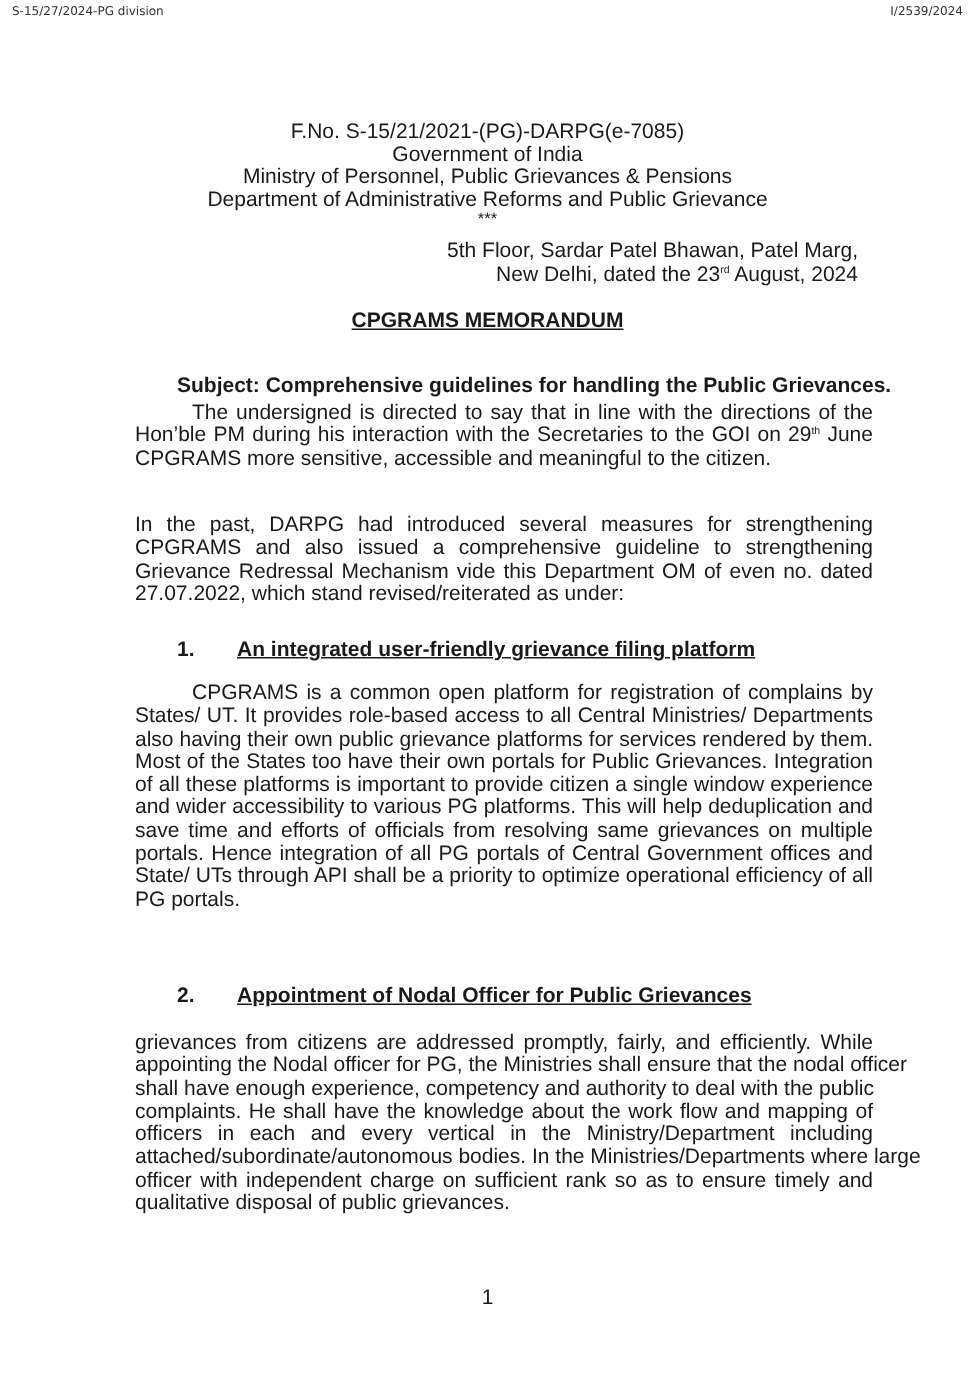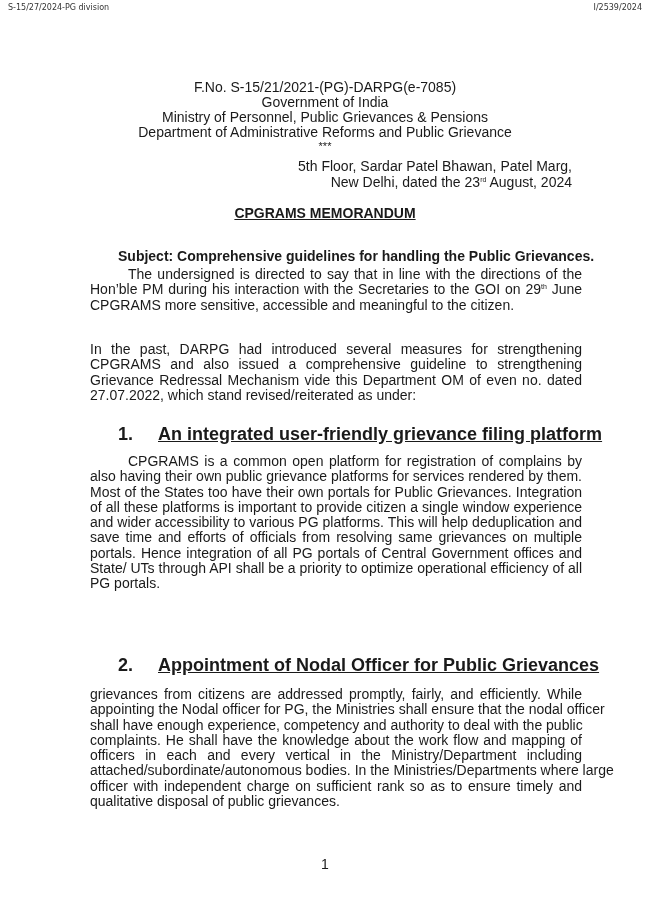--- a/index.html
+++ b/index.html
@@ -15,21 +15,21 @@
   .addr { position: absolute; right: 78px; top: 159px; text-align: right; line-height: 15.5px; font-size: 14px; }
   .addr .line { display: block; }
   sup { font-size: 7px; line-height: 0; vertical-align: 5px; }
   .om-title { position: absolute; left: 79px; width: 492px; top: 205px; text-align: center; font-weight: bold; text-decoration: underline; font-size: 14px; }
   .subject { position: absolute; left: 118px; top: 235px; font-weight: bold; font-size: 14px; margin-top: 13px; }
   .para { position: absolute; left: 90px; width: 492px; text-align: justify; font-size: 14px; line-height: 15.3px; }
   .para .l { display: block; text-align: justify; text-align-last: justify; white-space: nowrap; }
   .para .l.last { text-align-last: left; }
   .para .l.ind { padding-left: 38px; }
   .para .l.ind2 { padding-left: 44px; }
-  .sec-head { position: absolute; left: 118px; font-weight: bold; font-size: 18px; }
+  .sec-head { position: absolute; left: 118px; font-weight: bold; font-size: 14px; }
   .sec-head .num { display: inline-block; width: 40px; }
   .sec-head .title { text-decoration: underline; }
   .pgnum { position: absolute; left: 0; width: 650px; top: 856px; text-align: center; font-size: 14px; }
 </style>
 </head>
 <body>
 
 <div class="stamp left">S-15/27/2024-PG division</div>
 <div class="stamp right">I/2539/2024</div>
 
@@ -61,20 +61,21 @@
   <span class="l">Grievance Redressal Mechanism vide this Department OM of even no. dated</span>
   <span class="l last">27.07.2022, which stand revised/reiterated as under:</span>
 </div>
 
 <div class="sec-head" style="top:424px;">
   <span class="num">1.</span><span class="title">An integrated user-friendly grievance filing platform</span>
 </div>
 
 <div class="para" style="top:454px;">
   <span class="l ind">CPGRAMS is a common open platform for registration of complains by</span>
+  <span class="l">States/ UT. It provides role-based access to all Central Ministries/ Departments</span>
   <span class="l">also having their own public grievance platforms for services rendered by them.</span>
   <span class="l">Most of the States too have their own portals for Public Grievances. Integration</span>
   <span class="l">of all these platforms is important to provide citizen a single window experience</span>
   <span class="l">and wider accessibility to various PG platforms. This will help deduplication and</span>
   <span class="l">save time and efforts of officials from resolving same grievances on multiple</span>
   <span class="l">portals. Hence integration of all PG portals of Central Government offices and</span>
   <span class="l">State/ UTs through API shall be a priority to optimize operational efficiency of all</span>
   <span class="l last">PG portals.</span>
 </div>
 

